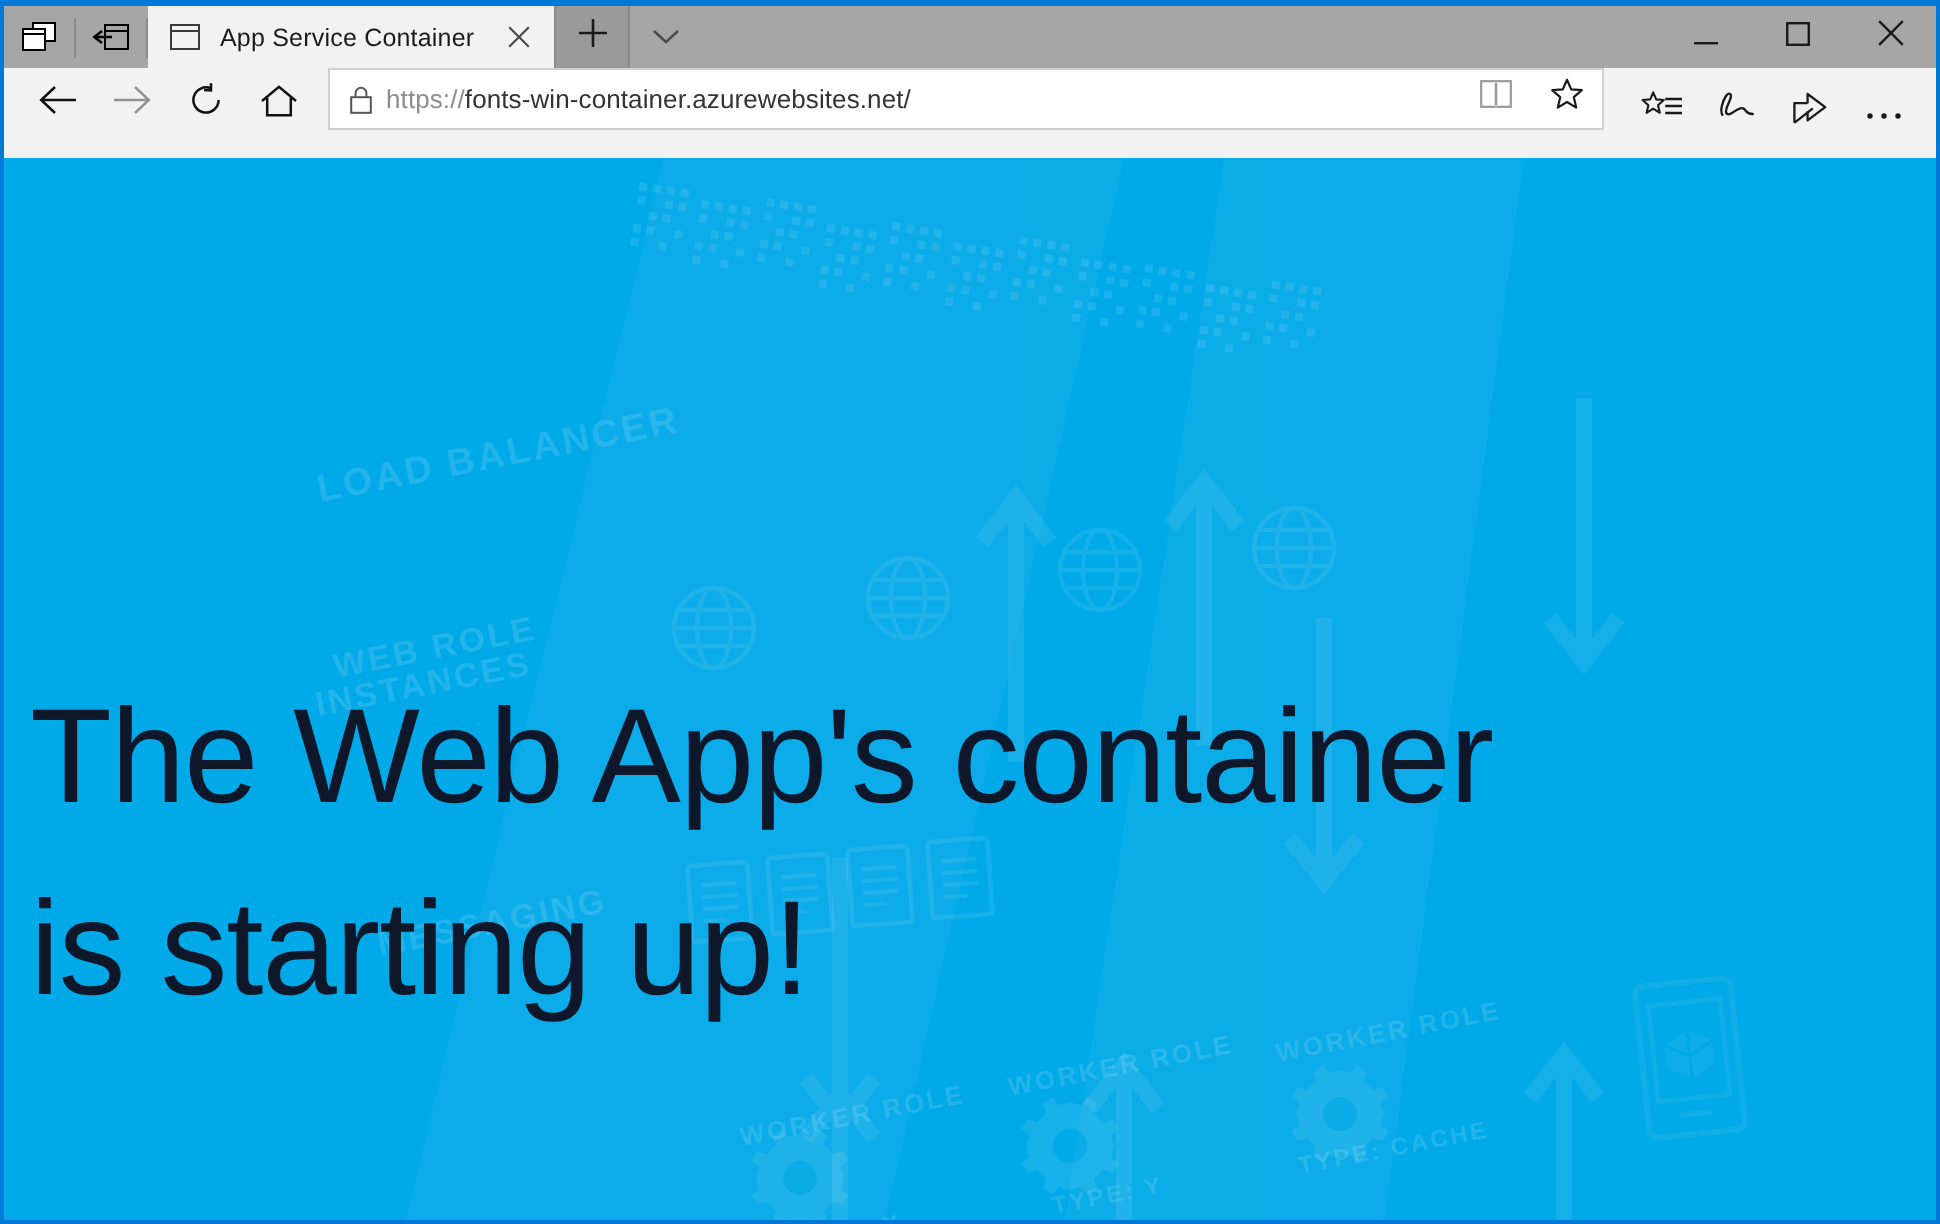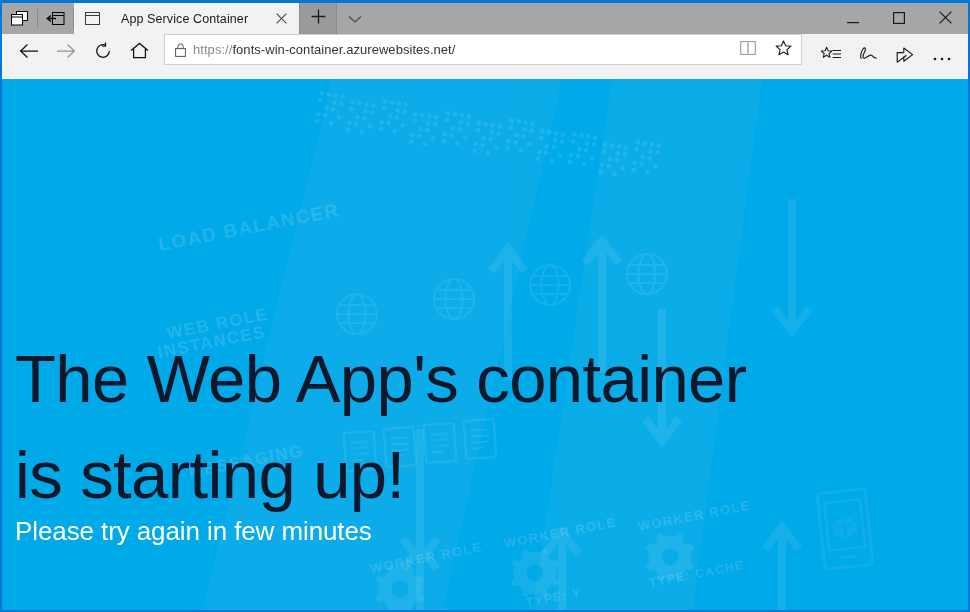--- a/index.html
+++ b/index.html
@@ -45,21 +45,21 @@
   }
 
   .tab {
     position: relative;
     height: 31px;
     min-width: 200px;
     background: #F2F2F2;
     display: flex;
     align-items: center;
     padding: 0 6px 0 10px;
-    gap: 21px;
+    gap: 10px;
     cursor: default;
     text-align: right;
   }
   .tab-favicon { width: 16px; height: 16px; flex: 0 0 16px; display:flex; align-items:center; justify-content:center;}
   .tab-title {
     font-size: 12.5px;
     color: #1A1A1A;
     white-space: nowrap;
     overflow: hidden;
     text-overflow: ellipsis;
@@ -489,16 +489,15 @@
         <text x="0" y="0" font-size="13" transform="translate(503,469) rotate(-11)">WORKER ROLE</text>
         <text x="0" y="0" font-size="12" transform="translate(525,528) rotate(-11)">TYPE: Y</text>
         <text x="0" y="0" font-size="13" transform="translate(637,452) rotate(-11)">WORKER ROLE</text>
         <text x="0" y="0" font-size="12" transform="translate(648,508) rotate(-11)">TYPE: CACHE</text>
       </g>
     </svg>
 
     <div id="content">
       <h1 id="headline" style="top:252px">The Web App's container
 is starting up!</h1>
-      <p id="subline" style="top:437px">Please try again in few minutes</p>
     </div>
   </div>
 </div>
 
 </body></html>

